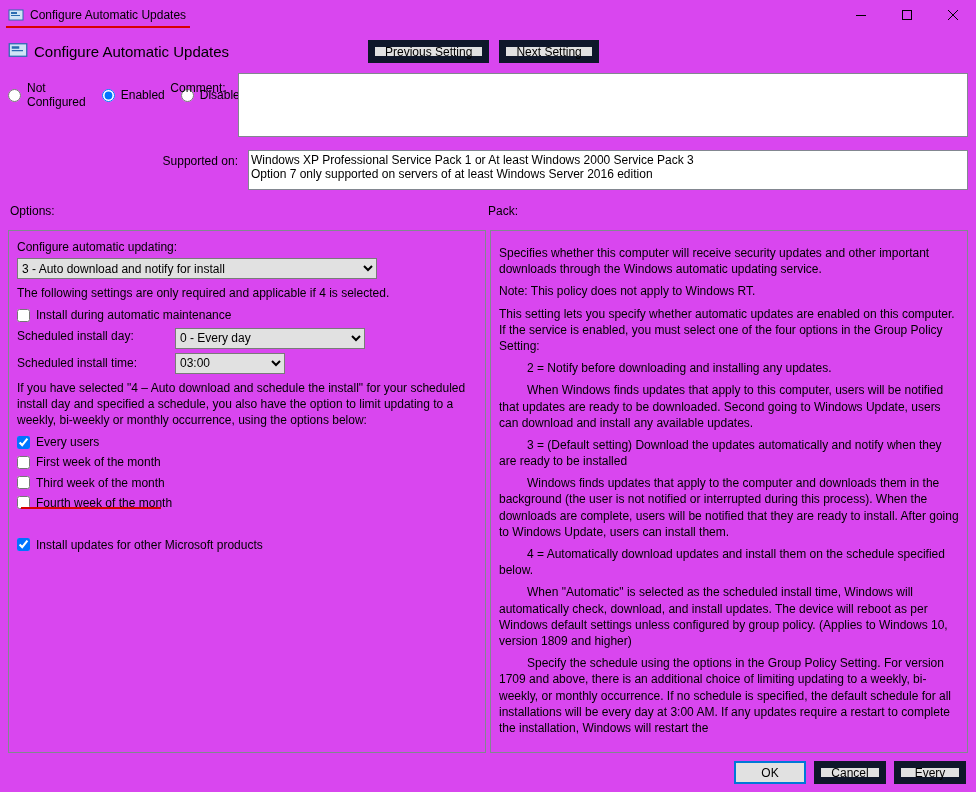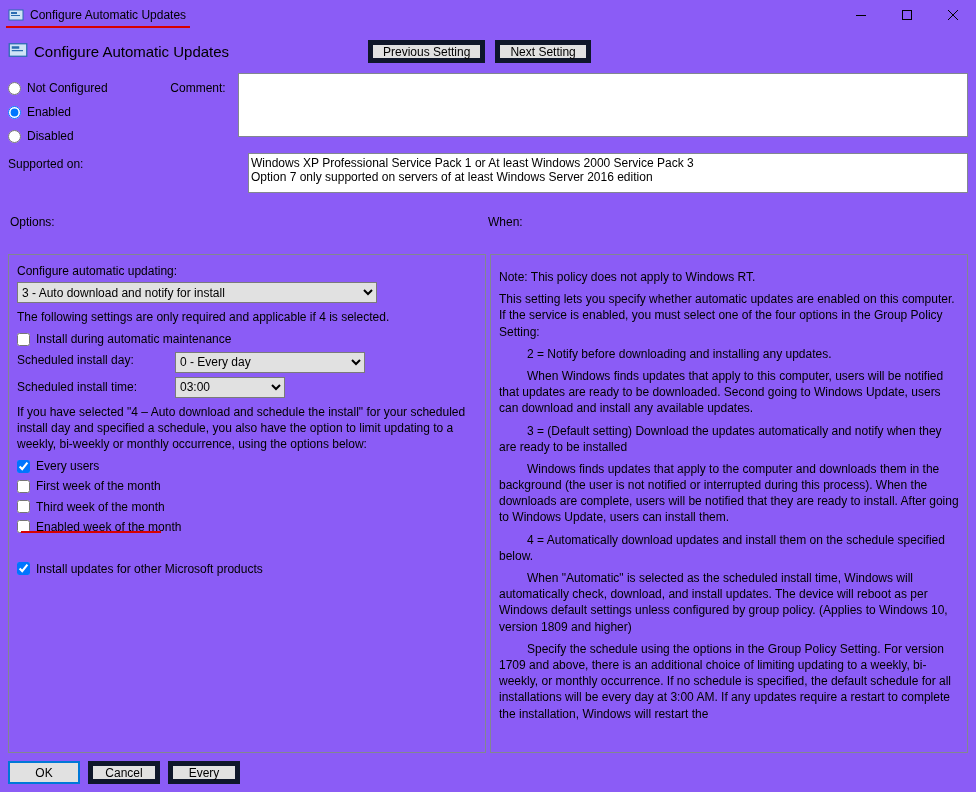--- a/index.html
+++ b/index.html
@@ -1,58 +1,58 @@
 <!DOCTYPE html>
 <html><head>
 <meta charset="utf-8">
 <style>
   html,body{margin:0;padding:0;font-family:"Segoe UI",Tahoma,sans-serif;font-size:12px;color:#000;background:#fff}
-  .window{width:976px;height:792px;display:flex;flex-direction:column;background:#8b5cf6;position:relative}
+  .window{width:976px;height:792px;display:flex;flex-direction:column;background:#d946ef;position:relative}
   .titlebar{height:30px;display:flex;align-items:center;padding:0 0 0 8px}
   .titlebar .icon{width:16px;height:16px;margin-right:6px}
   .titlebar .title{flex:0 0 auto}
   .titlebar .spacer{flex:1}
   .winbtn{width:46px;height:30px;display:flex;align-items:center;justify-content:center}
   .winbtn svg{pointer-events:none}
   .red-underline{position:absolute;height:2px;background:#d80000}
   .ru1{left:6px;top:26px;width:184px}
   .inner{flex:1;display:flex;flex-direction:column;padding:0 8px 8px 8px}
   .header-row{display:flex;align-items:flex-start;padding:10px 0 6px 0}
   .hdr-left{display:flex;align-items:center;gap:6px;width:360px}
   .hdr-title{font-size:15px}
   .navbtns{display:flex;gap:10px}
-  .btn{border:5px solid #0f172a;background:#e1e1e1;min-width:90px;height:23px;padding:0 10px;font:inherit;display:inline-flex;align-items:center;justify-content:center}
+  .btn{border:7px solid #0f172a;background:#e1e1e1;min-width:90px;height:23px;padding:0 10px;font:inherit;display:inline-flex;align-items:center;justify-content:center}
   .btn.primary{border:2px solid #0078d7;background:#e1e1e1}
   .radio-block{display:flex;align-items:flex-start;padding:4px 0}
-  .radio-col{width:150px;display:flex;flex-direction:column;gap:10px;padding-top:8px}
+  .radio-col{width:150px;display:flex;flex-direction:row;gap:16px;padding-top:8px}
   .radio-item{display:flex;align-items:center;gap:6px}
   input[type=radio]{width:13px;height:13px;margin:0}
   .label-col{width:80px;padding-top:8px;text-align:center}
   .field-col{flex:1}
   textarea.comment{width:100%;height:64px;resize:none;border:1px solid #828790;font:inherit;padding:2px;box-sizing:border-box}
   .support-row{display:flex;align-items:flex-start;margin-top:6px}
-  .support-label{width:230px;text-align:left;padding-right:10px;padding-top:4px}
+  .support-label{width:230px;text-align:right;padding-right:10px;padding-top:4px}
   textarea.support{flex:1;height:40px;resize:none;border:1px solid #828790;font:inherit;padding:2px;box-sizing:border-box;background:#fff;overflow-y:scroll}
-  .mid-labels{display:flex;margin-top:22px;padding:0 2px}
+  .mid-labels{display:flex;margin-top:14px;padding:0 2px}
   .mid-labels>div{font-size:12px}
-  .panes{display:flex;gap:4px;margin-top:25px;flex:1;min-height:0}
+  .panes{display:flex;gap:4px;margin-top:12px;flex:1;min-height:0}
   .pane{border:1px solid #828790;flex:1;overflow:auto;padding:8px;box-sizing:border-box;line-height:1.35}
   .pane.help{overflow-y:scroll}
   .opt-row{margin:4px 0}
   .opt-label{margin-bottom:3px}
   select{border:1px solid #7a7a7a;background:#e1e1e1;font:inherit;height:21px}
   select.wide{width:360px}
   select.mid{width:190px}
   select.small{width:110px}
   .chk-row{display:flex;align-items:center;gap:6px;margin:4px 0}
   input[type=checkbox]{width:13px;height:13px;margin:0}
   .para{margin:6px 0}
   .indent{text-indent:28px}
   .ru2{left:13px;top:277px;width:140px}
-  .footer{display:flex;justify-content:flex-start;gap:8px;padding:8px 2px 0 0}
+  .footer{display:flex;justify-content:flex-end;gap:8px;padding:8px 2px 0 0}
   
   ::-webkit-scrollbar{width:17px;height:17px}
   ::-webkit-scrollbar-track{background:#f0f0f0}
   ::-webkit-scrollbar-thumb{background:#cdcdcd;border:1px solid #a6a6a6}
   ::-webkit-scrollbar-button{background:#f0f0f0;height:17px;border:1px solid #cdcdcd}
 </style>
 </head>
 <body>
 
 <div class="window">
@@ -127,21 +127,21 @@
     </div>
 
     <div class="support-row">
       <div class="support-label">Supported on:</div>
       <textarea class="support" readonly="" style="">Windows XP Professional Service Pack 1 or At least Windows 2000 Service Pack 3
 Option 7 only supported on servers of at least Windows Server 2016 edition</textarea>
     </div>
 
     <div class="mid-labels">
       <div style="width:50%">Options:</div>
-      <div>When:</div>
+      <div>Pack:</div>
     </div>
 
     <div class="panes" style="position:relative">
       <div class="red-underline ru2"></div>
 
       <div class="pane">
         <div class="opt-label">Configure automatic updating:</div>
         <select class="wide">
           <option>3 - Auto download and notify for install</option>
         </select>
@@ -171,32 +171,33 @@
         <label class="chk-row">
           <input type="checkbox" style="">
           <span>First week of the month</span>
         </label>
         <label class="chk-row">
           <input type="checkbox" style="">
           <span>Third week of the month</span>
         </label>
         <label class="chk-row">
           <input type="checkbox" style="">
-          <span>Enabled week of the month</span>
+          <span>Fourth week of the month</span>
         </label>
 
         <div style="height:18px"></div>
 
         <label class="chk-row">
           <input type="checkbox" checked="" style="">
           <span>Install updates for other Microsoft products</span>
         </label>
       </div>
 
       <div class="pane help">
+        <div class="para">Specifies whether this computer will receive security updates and other important downloads through the Windows automatic updating service.</div>
         <div class="para">Note: This policy does not apply to Windows RT.</div>
         <div class="para">This setting lets you specify whether automatic updates are enabled on this computer. If the service is enabled, you must select one of the four options in the Group Policy Setting:</div>
         <div class="para indent">2 = Notify before downloading and installing any updates.</div>
         <div class="para indent">When Windows finds updates that apply to this computer, users will be notified that updates are ready to be downloaded. Second going to Windows Update, users can download and install any available updates.</div>
         <div class="para indent">3 = (Default setting) Download the updates automatically and notify when they are ready to be installed</div>
         <div class="para indent">Windows finds updates that apply to the computer and downloads them in the background (the user is not notified or interrupted during this process). When the downloads are complete, users will be notified that they are ready to install. After going to Windows Update, users can install them.</div>
         <div class="para indent">4 = Automatically download updates and install them on the schedule specified below.</div>
         <div class="para indent">When "Automatic" is selected as the scheduled install time, Windows will automatically check, download, and install updates. The device will reboot as per Windows default settings unless configured by group policy. (Applies to Windows 10, version 1809 and higher)</div>
         <div class="para indent">Specify the schedule using the options in the Group Policy Setting. For version 1709 and above, there is an additional choice of limiting updating to a weekly, bi-weekly, or monthly occurrence. If no schedule is specified, the default schedule for all installations will be every day at 3:00 AM. If any updates require a restart to complete the installation, Windows will restart the</div>
       </div>

